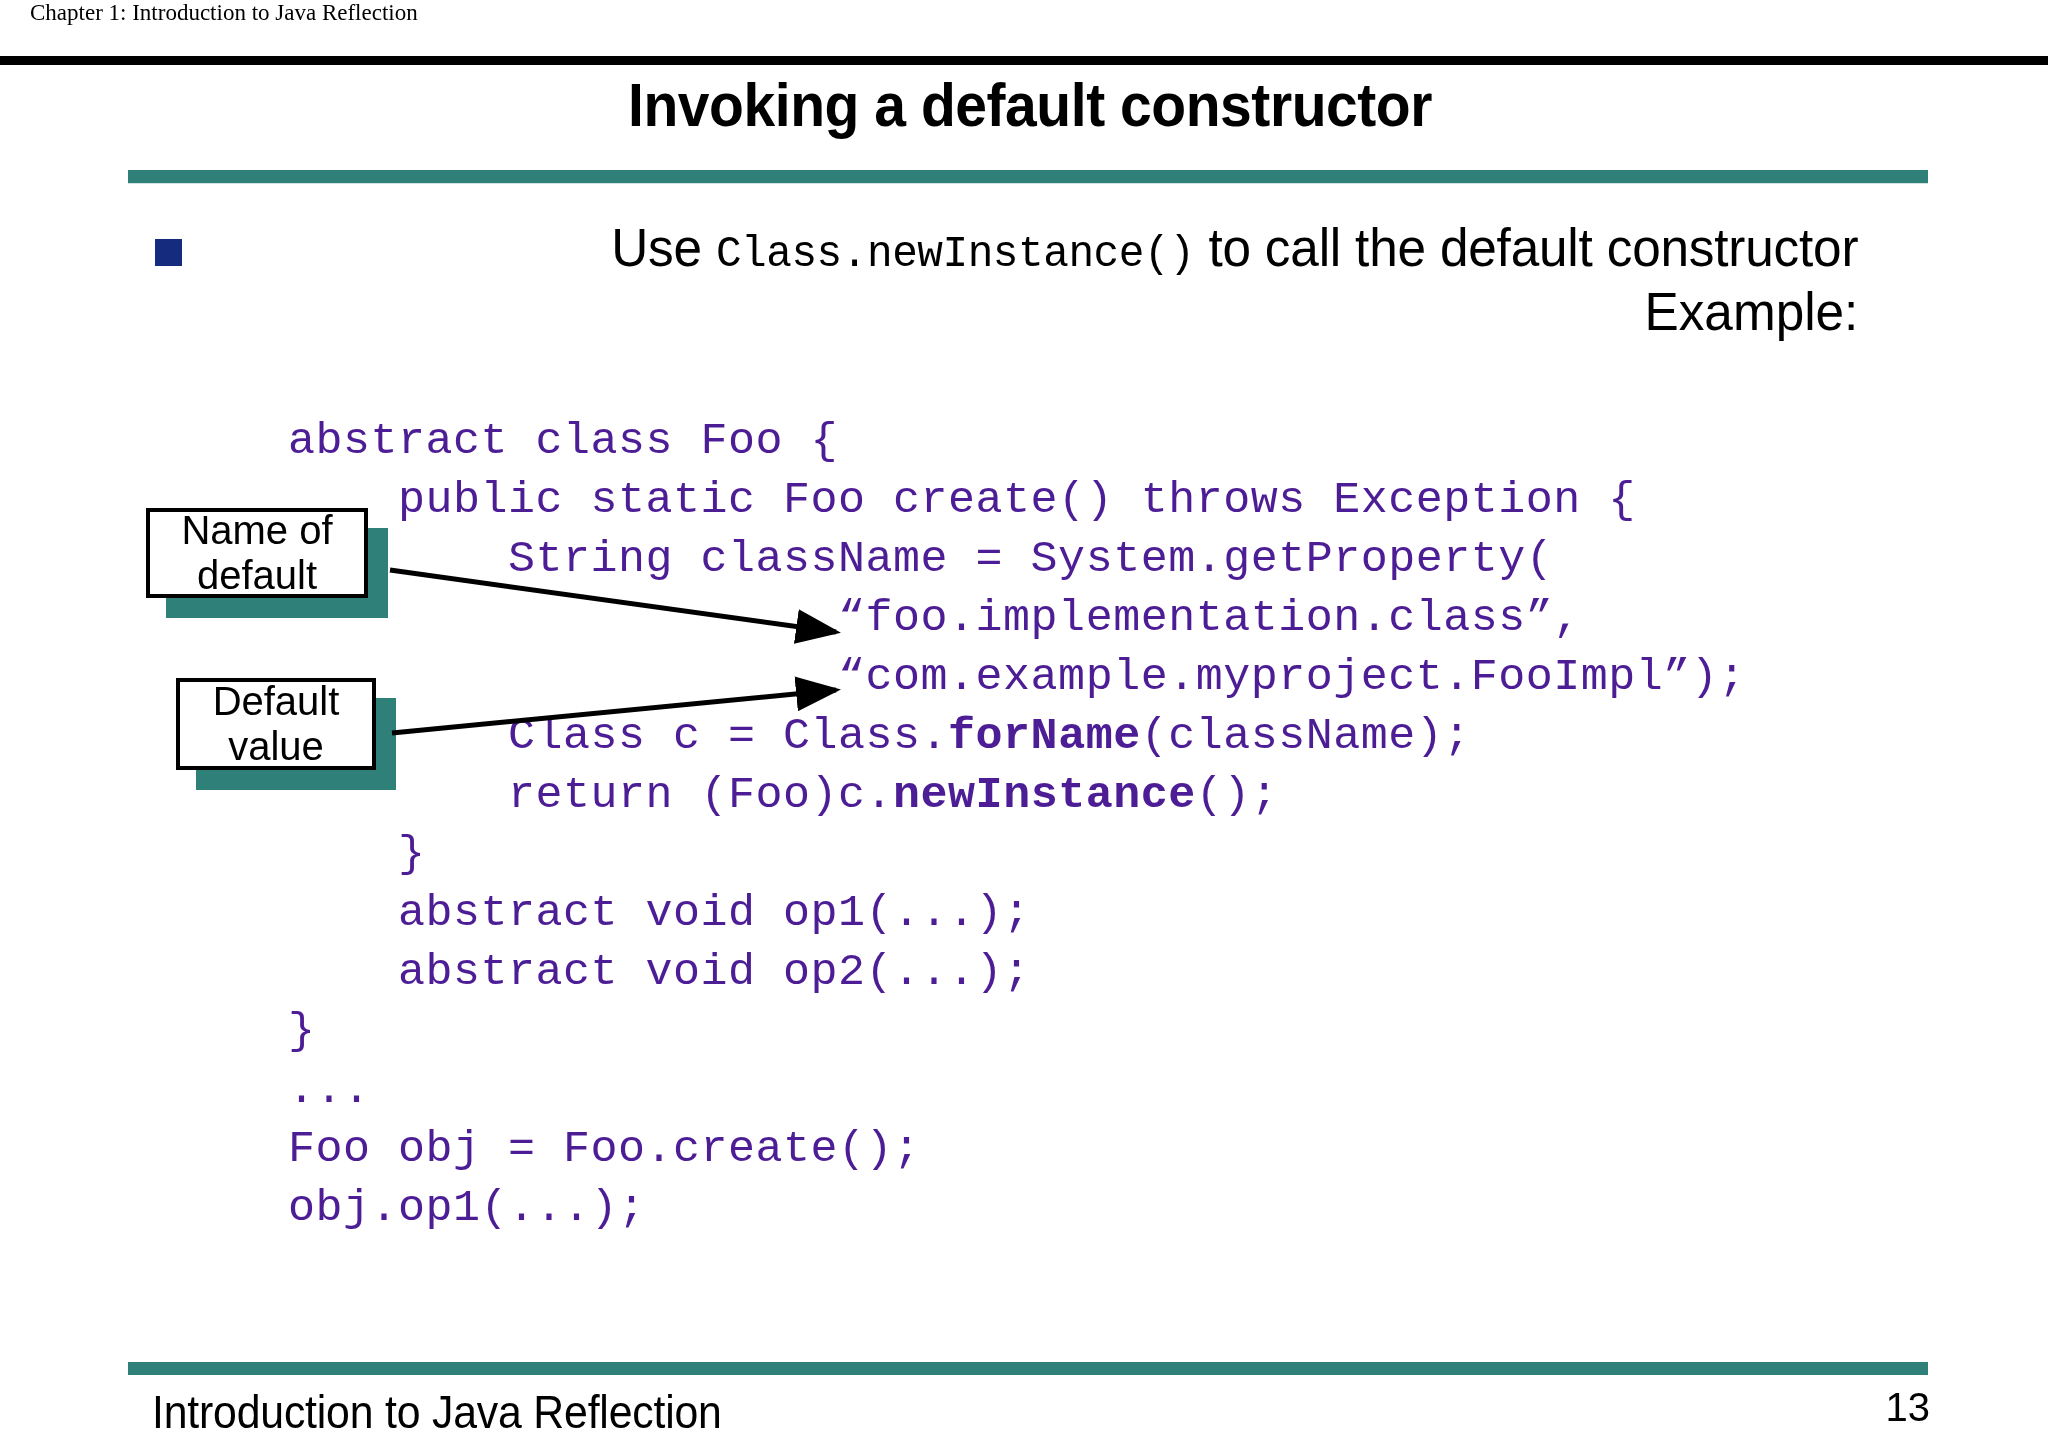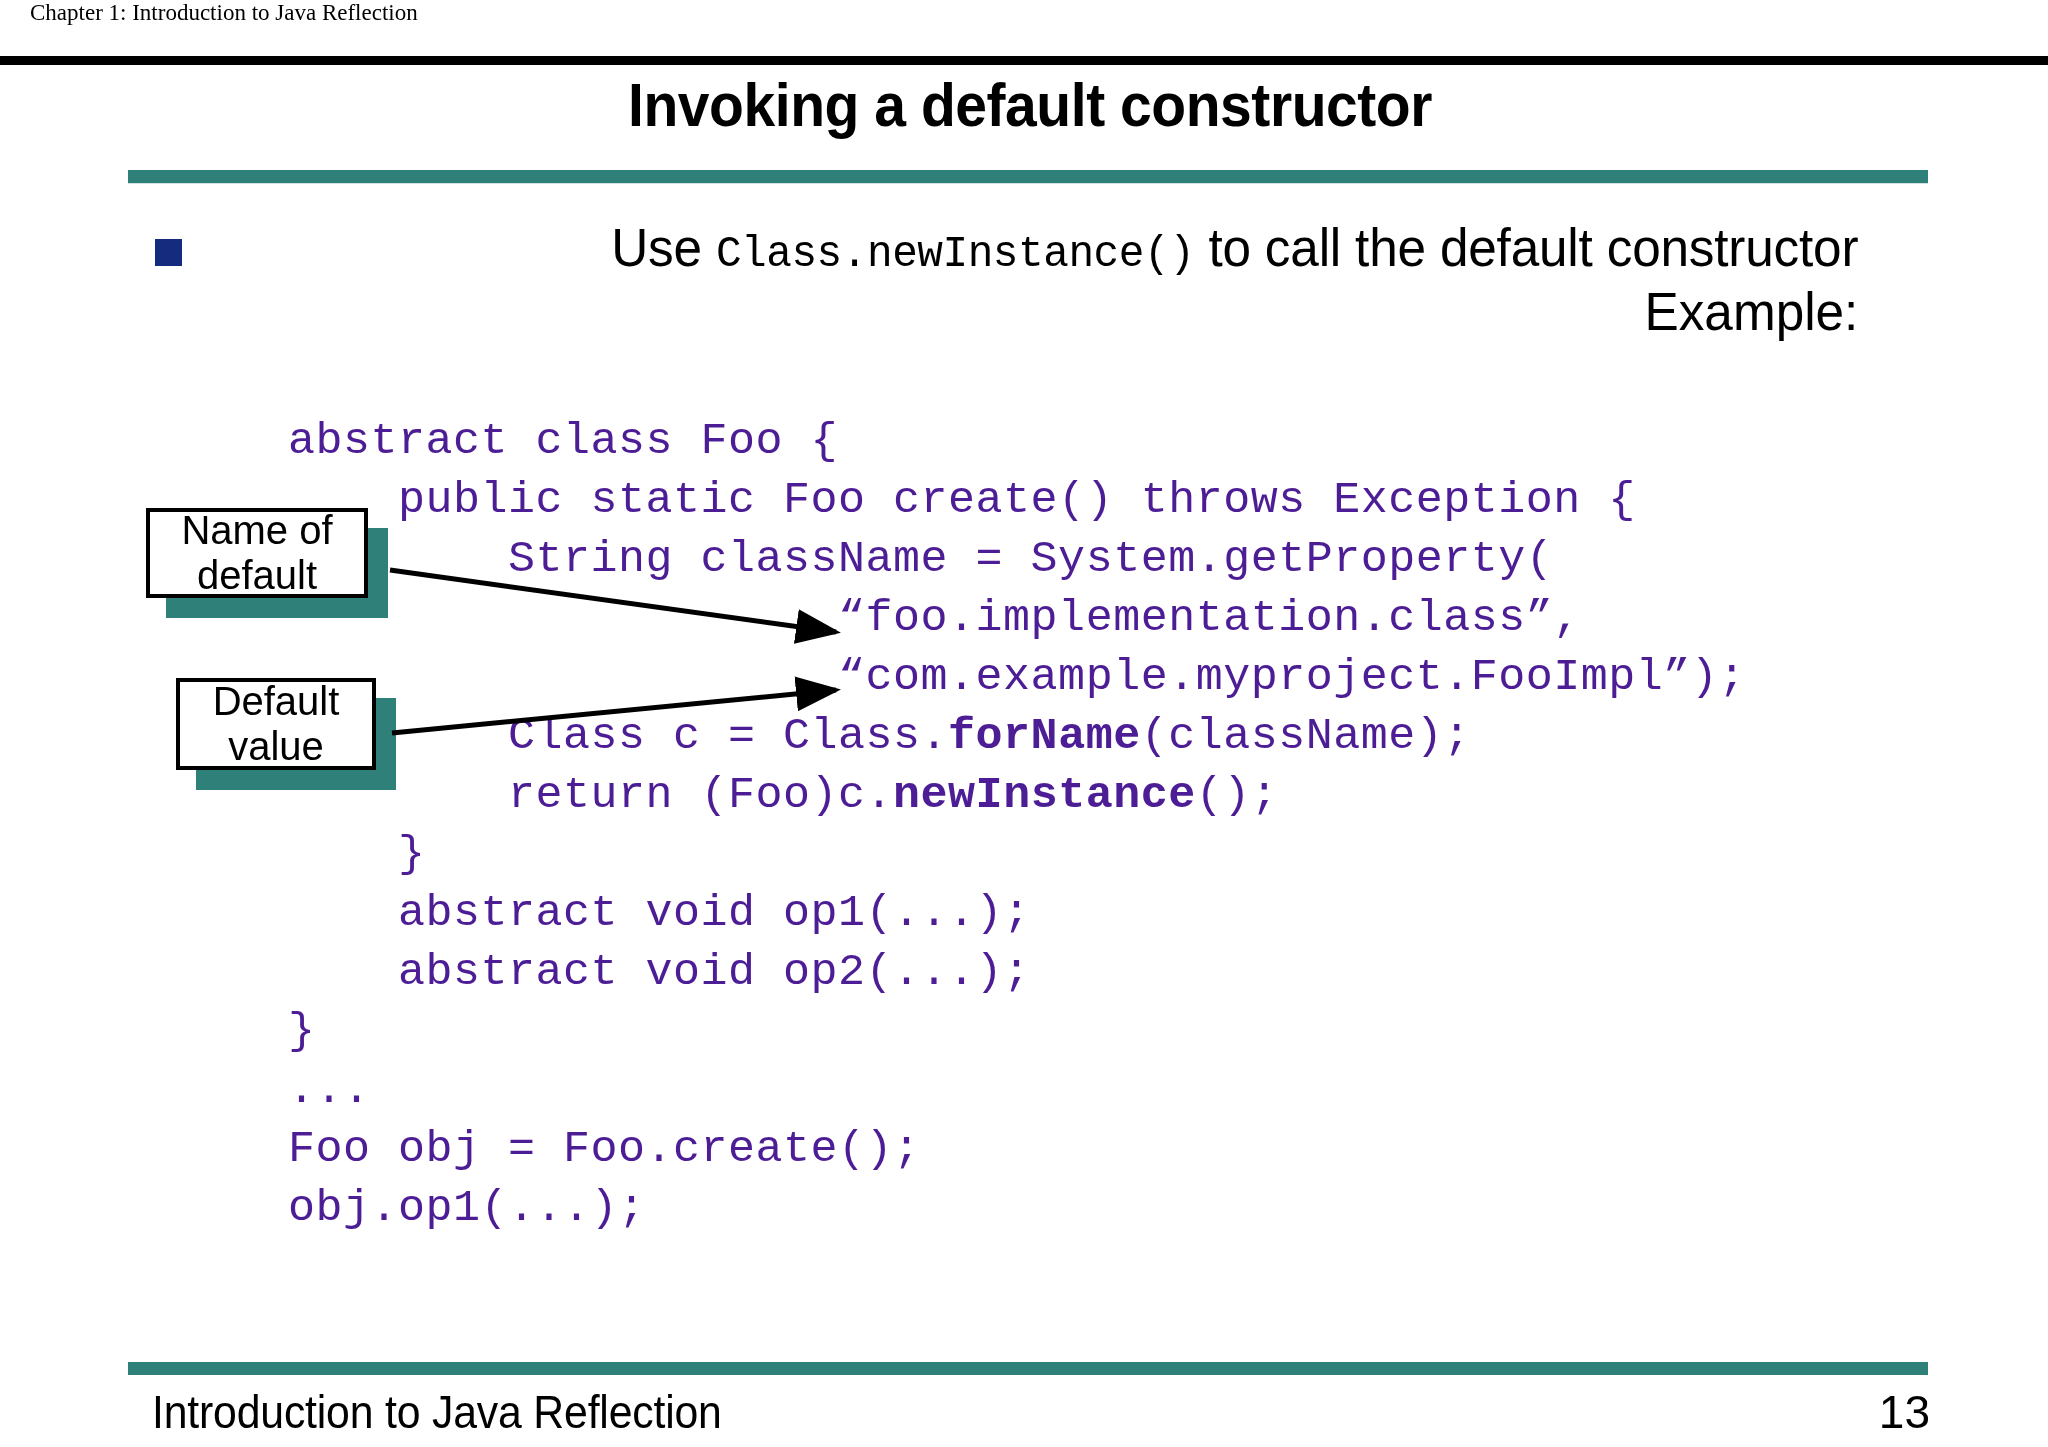--- a/index.html
+++ b/index.html
@@ -192,21 +192,21 @@
     letter-spacing: -0.2px;
     transform: scaleX(0.93);
     transform-origin: 0 0;
     white-space: nowrap;
   }
   #footer-right {
     position: absolute;
     right: 118px;
     top: 1385px;
     font-family: "Liberation Sans Narrow", "Liberation Sans", sans-serif;
-    font-size: 46px;
+    font-size: 40px;
     white-space: nowrap;
   }
 </style>
 </head>
 <body>
 
 <div id="slide-header-text">Chapter 1: Introduction to Java Reflection</div>
 <div id="header-rule"></div>
 
 <div id="slide-title">Invoking a default constructor</div>

